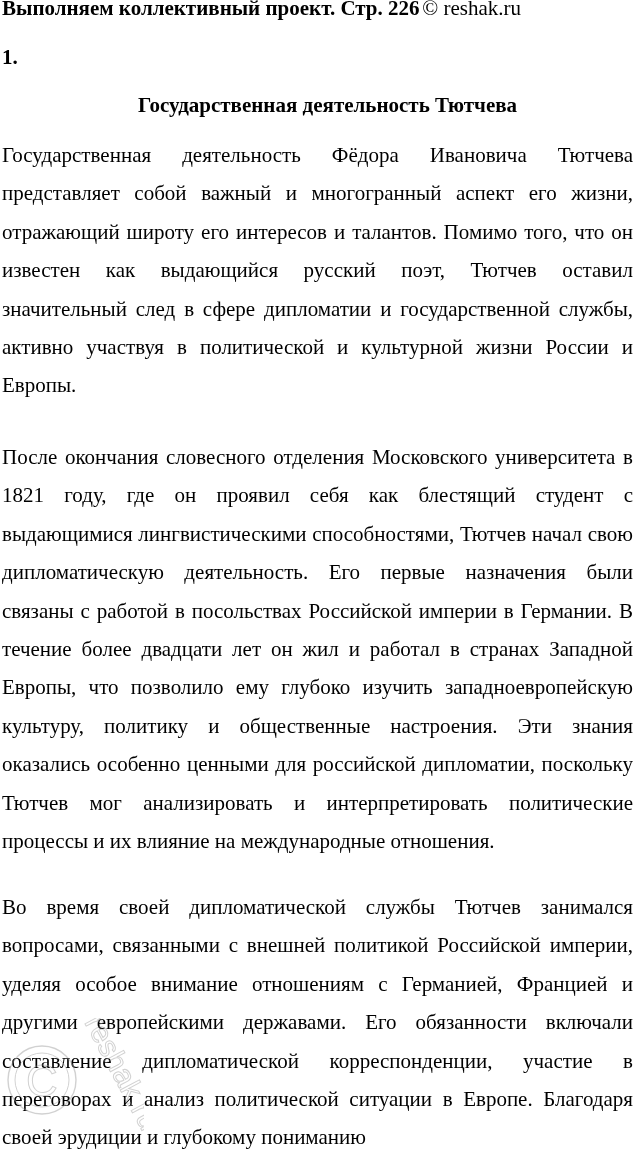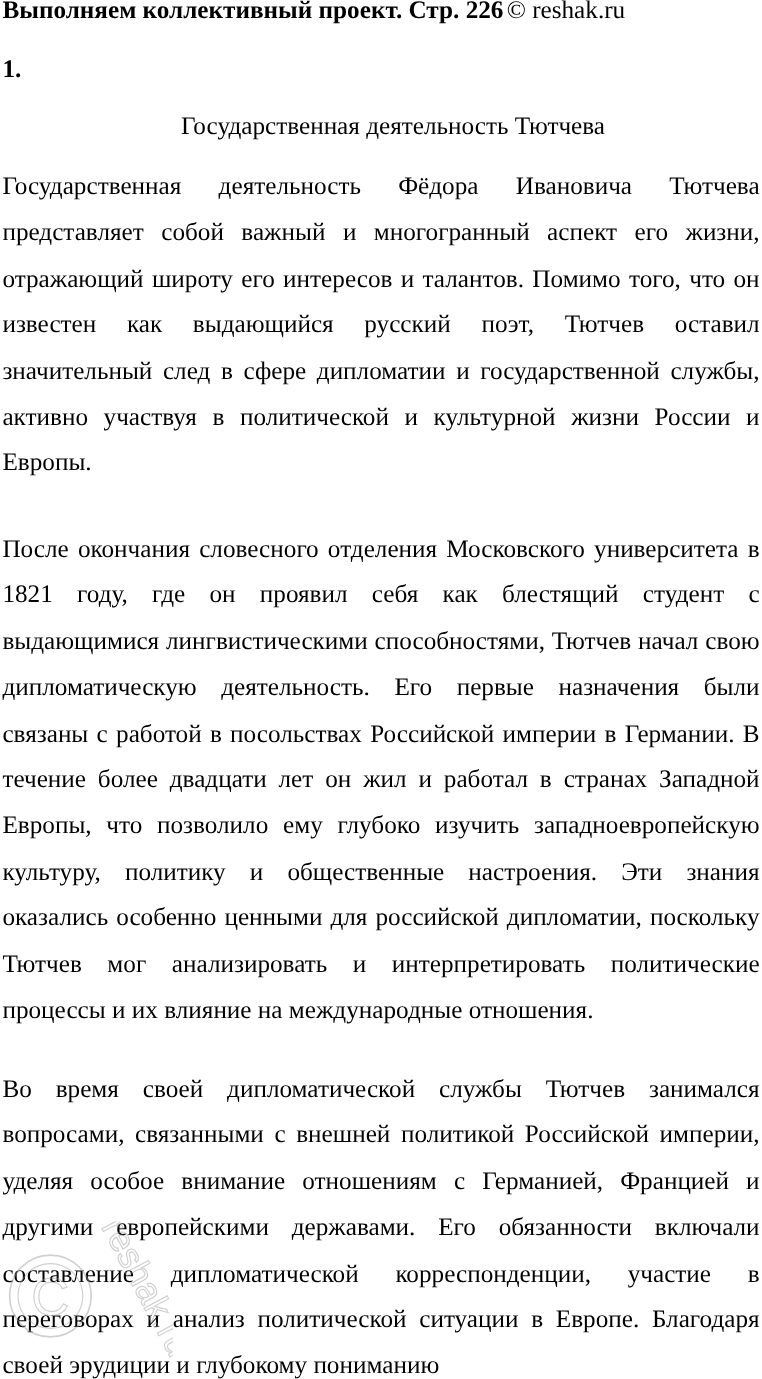--- a/index.html
+++ b/index.html
@@ -43,21 +43,21 @@
       top: 45px;
       font-weight: bold;
       font-size: 21px;
     }
     .doc-title {
       position: absolute;
       left: 0;
       top: 93px;
       width: 635px;
       text-align: center;
-      font-weight: normal;
+      font-weight: bold;
       font-size: 21px;
       padding-left: 20px;
       box-sizing: border-box;
     }
     .paragraph {
       position: absolute;
       left: 2px;
       width: 631px;
       font-size: 21px;
       line-height: 38.4px;

